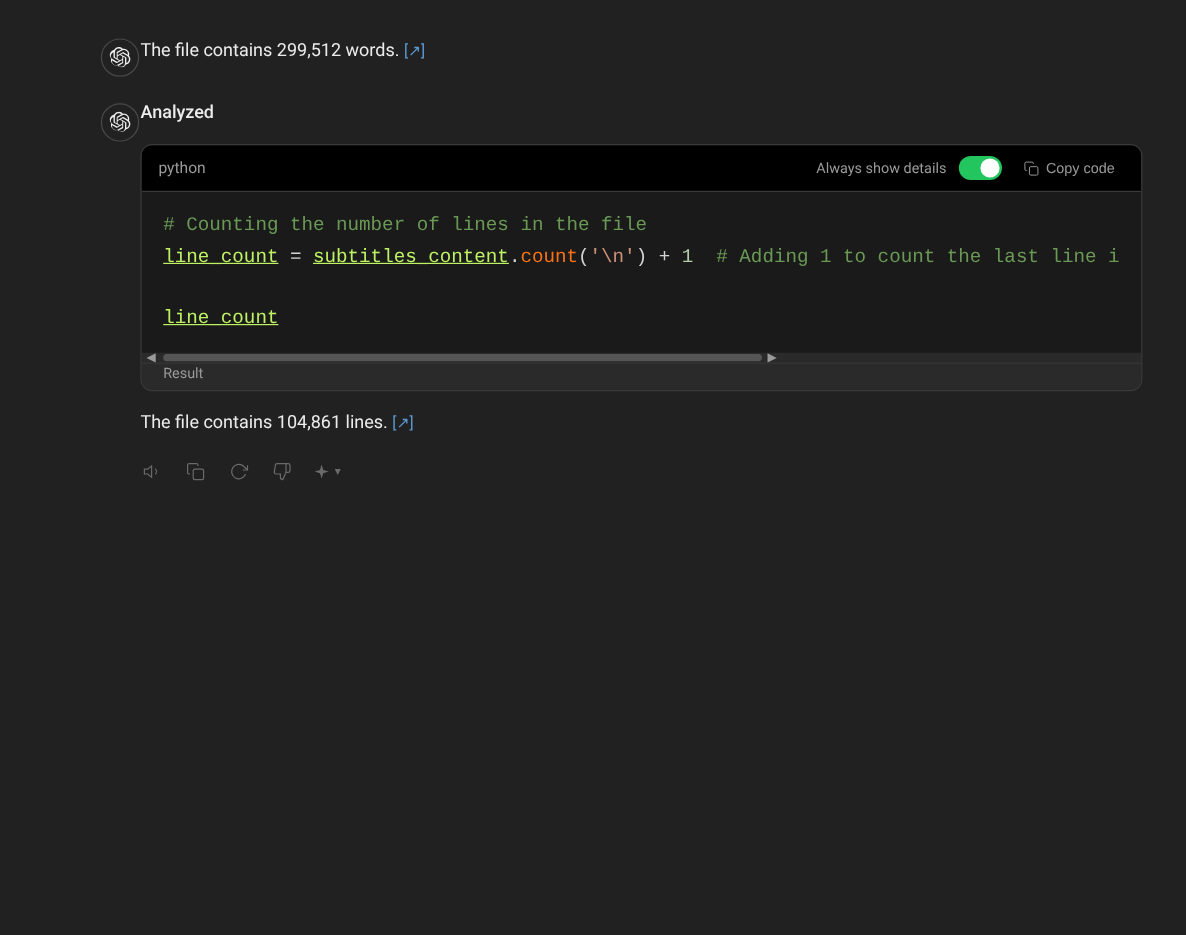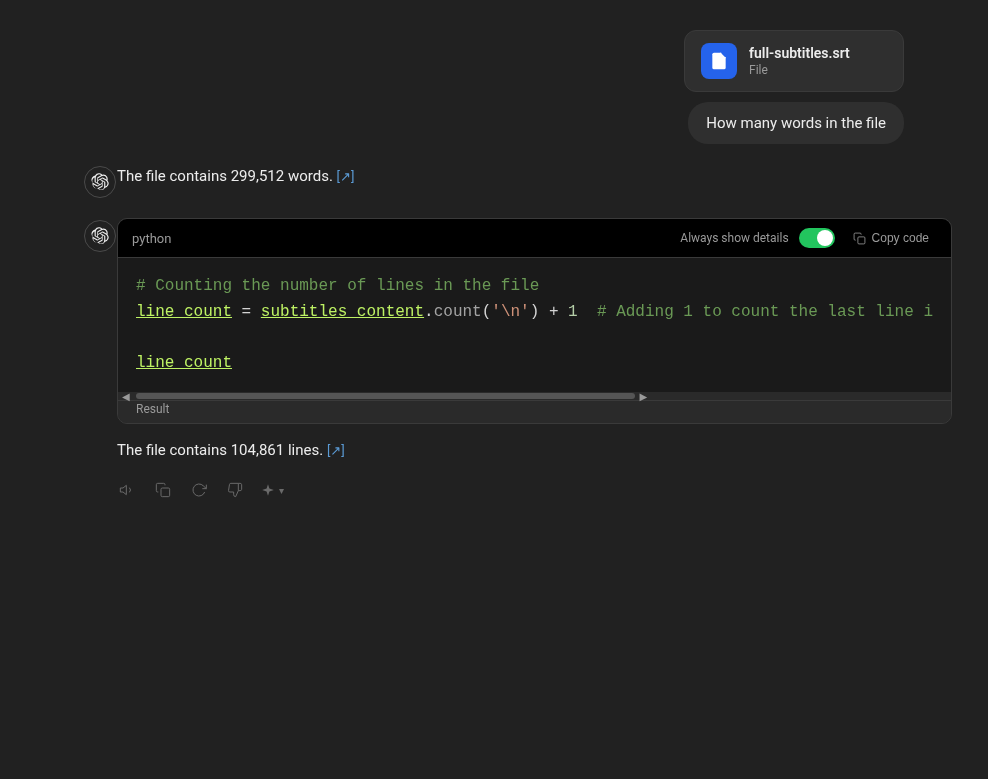--- a/index.html
+++ b/index.html
@@ -209,21 +209,21 @@
       font-size: 16px;
       line-height: 1.6;
     }
 
     .code-line {
       white-space: pre;
     }
 
     .code-comment { color: #6a9955; }
     .code-var { color: #bef264; text-decoration: underline; }
-    .code-method { color: #a3a3a3; }
+    .code-method { color: #f97316; }
     .code-string { color: #ce9178; }
     .code-number { color: #b5cea8; }
     .code-operator { color: #d4d4d4; }
     .code-comment-inline { color: #6a9955; }
 
     .scrollbar-track {
       height: 8px;
       background-color: #2a2a2a;
       position: relative;
       display: flex;
@@ -308,37 +308,20 @@
     .chevron-small {
       font-size: 10px;
       color: #6a6a6a;
     }
   </style>
 </head>
 <body>
 
 <div class="chat-container">
 
-  <div class="user-message-group">
-    <div class="file-attachment">
-      <div class="file-icon-wrapper">
-        <svg viewBox="0 0 24 24" xmlns="http://www.w3.org/2000/svg">
-          <path d="M14 2H6a2 2 0 0 0-2 2v16a2 2 0 0 0 2 2h12a2 2 0 0 0 2-2V8z"></path>
-          <polyline points="14 2 14 8 20 8" fill="none" stroke="white" stroke-width="1.5"></polyline>
-        </svg>
-      </div>
-      <div class="file-info">
-        <span class="file-name">full-subtitles.srt</span>
-        <span class="file-type">File</span>
-      </div>
-    </div>
-    <div class="user-bubble">
-      <span>How many words in the file</span>
-    </div>
-  </div>
 
   <div class="assistant-message-group">
     <div class="assistant-avatar">
       <svg viewBox="0 0 41 41" xmlns="http://www.w3.org/2000/svg" fill="#ececec">
         <path d="M37.532 16.87a9.963 9.963 0 0 0-.856-8.184 10.078 10.078 0 0 0-10.855-4.835 9.964 9.964 0 0 0-6.15-3.348 10.079 10.079 0 0 0-10.43 4.96 9.963 9.963 0 0 0-6.63 4.818 10.079 10.079 0 0 0 1.24 11.817 9.965 9.965 0 0 0 .856 8.185 10.079 10.079 0 0 0 10.855 4.835 9.965 9.965 0 0 0 6.15 3.348 10.079 10.079 0 0 0 10.43-4.96 9.963 9.963 0 0 0 6.63-4.818 10.079 10.079 0 0 0-1.24-11.817zM22.498 37.886a7.474 7.474 0 0 1-4.799-1.735c.061-.033.168-.091.237-.134l7.964-4.6a1.294 1.294 0 0 0 .655-1.134V19.054l3.366 1.944a.12.12 0 0 1 .066.092v9.299a7.505 7.505 0 0 1-7.49 7.496zM6.392 31.006a7.471 7.471 0 0 1-.894-5.023c.06.036.162.099.237.141l7.964 4.6a1.297 1.297 0 0 0 1.308 0l9.724-5.614v3.888a.12.12 0 0 1-.048.103l-8.051 4.648a7.504 7.504 0 0 1-10.24-2.743zM4.297 13.62A7.469 7.469 0 0 1 8.2 10.333c0 .068-.004.19-.004.274v9.201a1.294 1.294 0 0 0 .654 1.132l9.723 5.614-3.366 1.944a.12.12 0 0 1-.114.012L7.044 23.86a7.504 7.504 0 0 1-2.747-10.24zm27.658 6.437l-9.724-5.615 3.367-1.943a.121.121 0 0 1 .114-.012l8.048 4.648a7.498 7.498 0 0 1-1.158 13.528v-9.476a1.293 1.293 0 0 0-.647-1.13zm3.35-5.043c-.059-.037-.162-.099-.236-.141l-7.965-4.6a1.298 1.298 0 0 0-1.308 0l-9.723 5.614v-3.888a.12.12 0 0 1 .048-.103l8.05-4.645a7.497 7.497 0 0 1 11.135 7.763zm-21.063 6.929l-3.367-1.944a.12.12 0 0 1-.065-.092v-9.299a7.497 7.497 0 0 1 12.293-5.756 6.94 6.94 0 0 0-.236.134l-7.965 4.6a1.294 1.294 0 0 0-.654 1.132l-.006 11.225zm1.829-3.943l4.33-2.501 4.332 2.5v4.999l-4.331 2.5-4.331-2.5V18z"></path>
       </svg>
     </div>
     <div class="assistant-content">
       <p class="assistant-text">
         <span>The file contains 299,512 words.</span>
@@ -348,20 +331,21 @@
   </div>
 
 
   <div class="assistant-message-group">
     <div class="assistant-avatar">
       <svg viewBox="0 0 41 41" xmlns="http://www.w3.org/2000/svg" fill="#ececec">
         <path d="M37.532 16.87a9.963 9.963 0 0 0-.856-8.184 10.078 10.078 0 0 0-10.855-4.835 9.964 9.964 0 0 0-6.15-3.348 10.079 10.079 0 0 0-10.43 4.96 9.963 9.963 0 0 0-6.63 4.818 10.079 10.079 0 0 0 1.24 11.817 9.965 9.965 0 0 0 .856 8.185 10.079 10.079 0 0 0 10.855 4.835 9.965 9.965 0 0 0 6.15 3.348 10.079 10.079 0 0 0 10.43-4.96 9.963 9.963 0 0 0 6.63-4.818 10.079 10.079 0 0 0-1.24-11.817zM22.498 37.886a7.474 7.474 0 0 1-4.799-1.735c.061-.033.168-.091.237-.134l7.964-4.6a1.294 1.294 0 0 0 .655-1.134V19.054l3.366 1.944a.12.12 0 0 1 .066.092v9.299a7.505 7.505 0 0 1-7.49 7.496zM6.392 31.006a7.471 7.471 0 0 1-.894-5.023c.06.036.162.099.237.141l7.964 4.6a1.297 1.297 0 0 0 1.308 0l9.724-5.614v3.888a.12.12 0 0 1-.048.103l-8.051 4.648a7.504 7.504 0 0 1-10.24-2.743zM4.297 13.62A7.469 7.469 0 0 1 8.2 10.333c0 .068-.004.19-.004.274v9.201a1.294 1.294 0 0 0 .654 1.132l9.723 5.614-3.366 1.944a.12.12 0 0 1-.114.012L7.044 23.86a7.504 7.504 0 0 1-2.747-10.24zm27.658 6.437l-9.724-5.615 3.367-1.943a.121.121 0 0 1 .114-.012l8.048 4.648a7.498 7.498 0 0 1-1.158 13.528v-9.476a1.293 1.293 0 0 0-.647-1.13zm3.35-5.043c-.059-.037-.162-.099-.236-.141l-7.965-4.6a1.298 1.298 0 0 0-1.308 0l-9.723 5.614v-3.888a.12.12 0 0 1 .048-.103l8.05-4.645a7.497 7.497 0 0 1 11.135 7.763zm-21.063 6.929l-3.367-1.944a.12.12 0 0 1-.065-.092v-9.299a7.497 7.497 0 0 1 12.293-5.756 6.94 6.94 0 0 0-.236.134l-7.965 4.6a1.294 1.294 0 0 0-.654 1.132l-.006 11.225zm1.829-3.943l4.33-2.501 4.332 2.5v4.999l-4.331 2.5-4.331-2.5V18z"></path>
       </svg>
     </div>
     <div class="assistant-content">
+      <p class="analyzed-label">Analyzed</p>
 
       <div class="code-block-wrapper">
 
         <div class="code-block-header">
           <span class="code-lang">python</span>
           <div class="code-header-right">
             <span class="always-show-label">Always show details</span>
             <div class="toggle-switch">
               <div class="toggle-knob"></div>
             </div>

